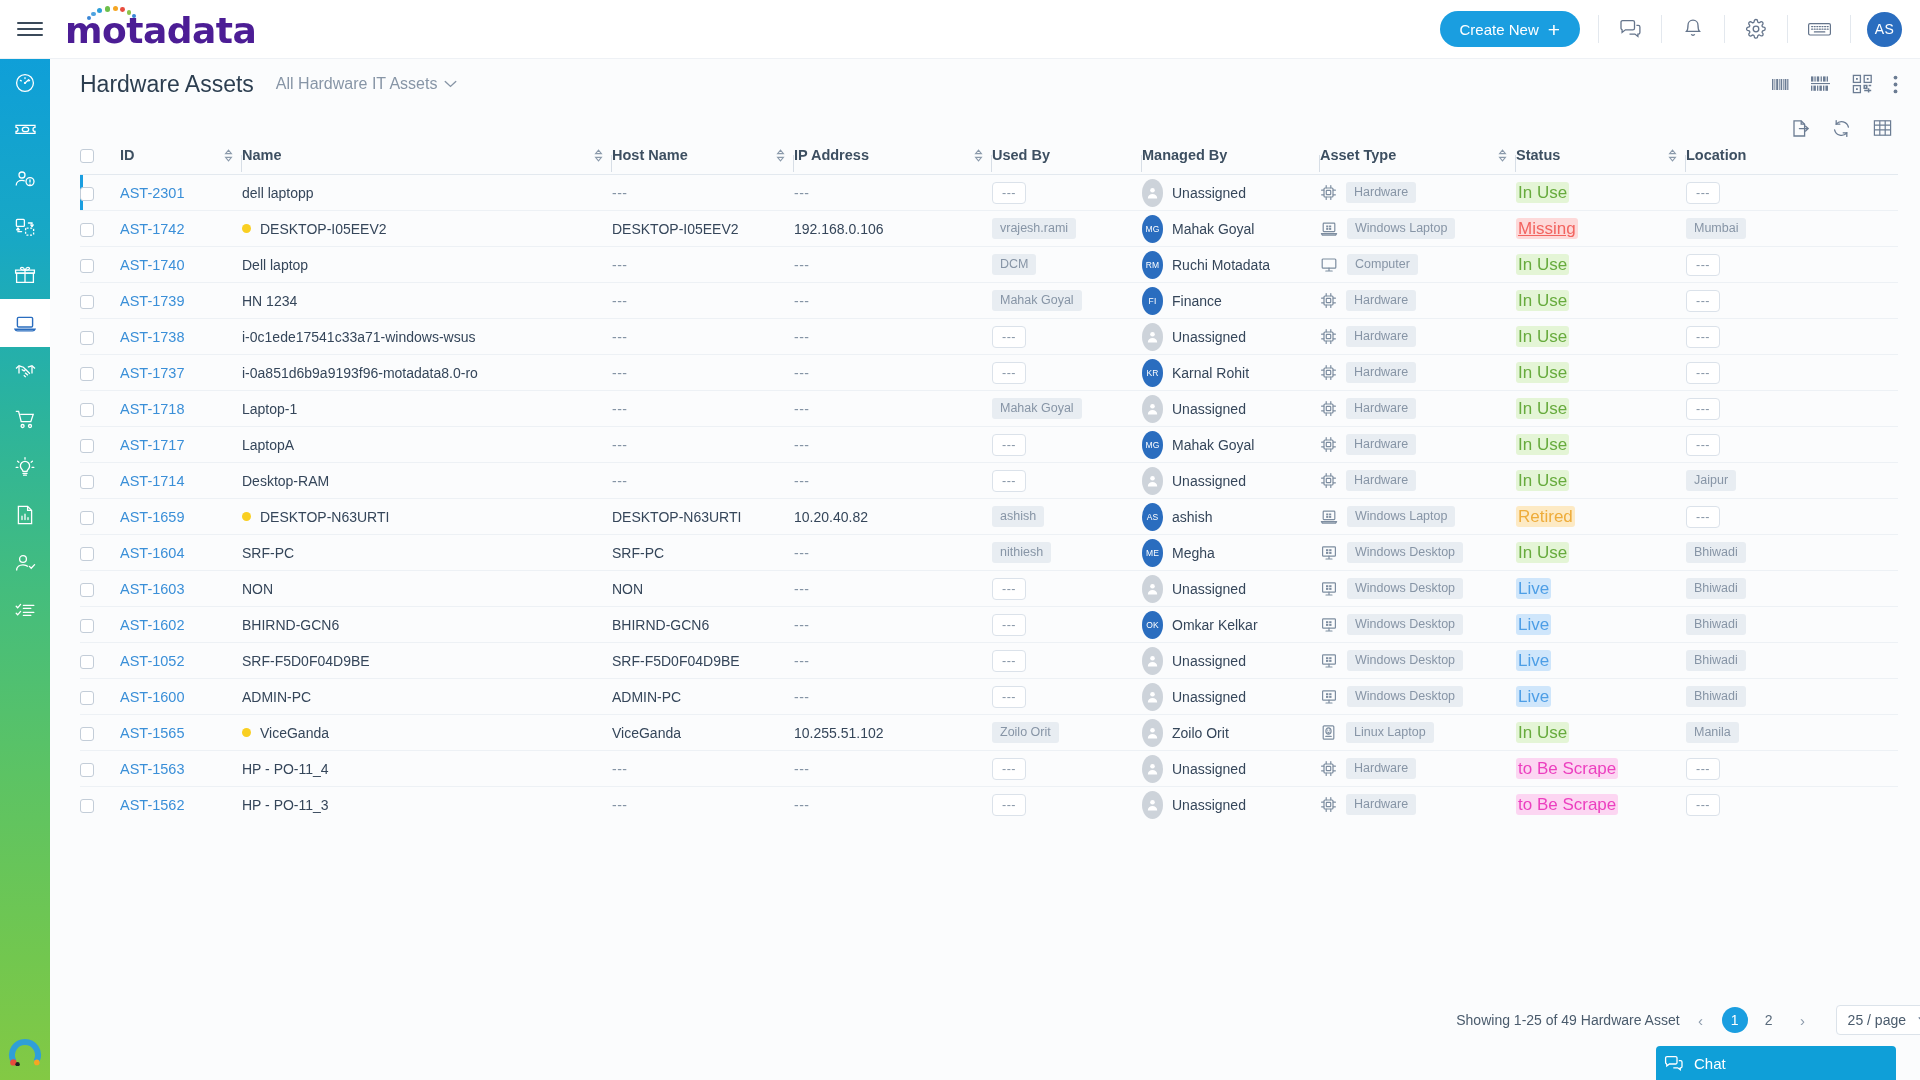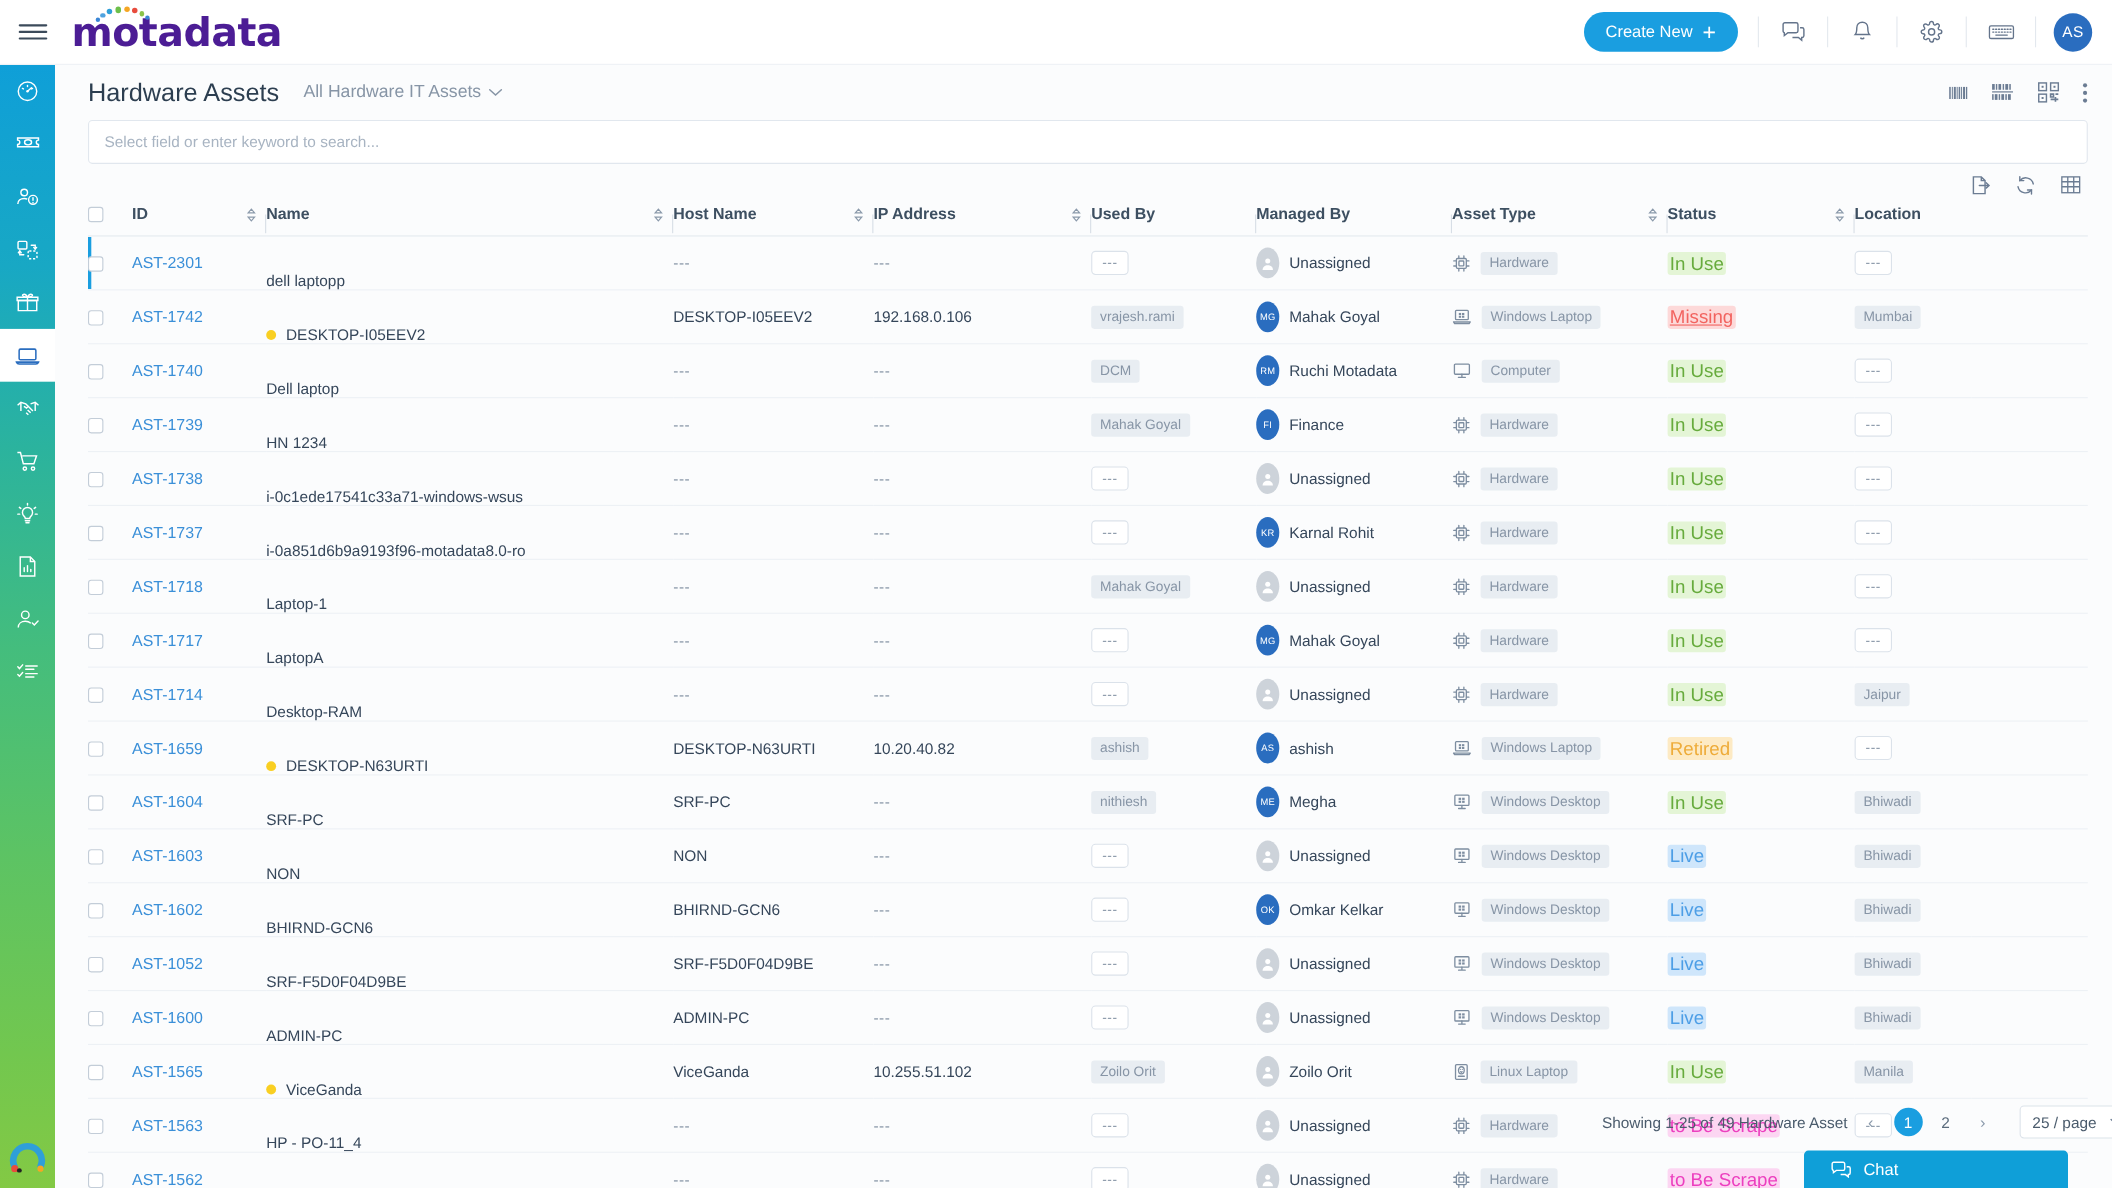--- a/index.html
+++ b/index.html
@@ -131,21 +131,21 @@
   .cb {
     width: 14px; height: 14px; border: 1px solid #c3cdd8; border-radius: 3px;
     background: #fff; display: inline-block; cursor: pointer; vertical-align: middle;
   }
   .idlink { color: #3a8fd8; cursor: pointer; font-size: 14.5px; }
   .dash { color: #8594a5; letter-spacing: .5px; }
   .dot-y {
     width: 9px; height: 9px; border-radius: 50%; background: #f9cf22;
     display: inline-block; margin-right: 9px; vertical-align: middle;
   }
-  .namecell { display: flex; align-items: center; margin-top: 32px; }
+  .namecell { display: flex; align-items: center; }
 
   .chip {
     display: inline-block; background: #e8edf2; color: #8795a6;
     border-radius: 3px; padding: 3px 8px; font-size: 12.5px; line-height: 15px;
   }
   .chip-empty {
     display: inline-block; border: 1px solid #dbe2ea; background: #fff; color: #8594a5;
     border-radius: 4px; padding: 2px 9px; font-size: 12.5px; line-height: 16px; letter-spacing:.5px;
   }
   .atype { display: flex; align-items: center; gap: 9px; }
@@ -179,23 +179,23 @@
     min-width: 26px; height: 26px; border-radius: 50%; display: flex; align-items: center;
     justify-content: center; font-size: 14px; color: #5a6b7c; cursor: pointer;
   }
   .pg-num.on { background: #1a9ee0; color: #fff; }
   .per-page {
     margin-left: 12px; border: 1px solid #dce3ea; border-radius: 4px; height: 30px;
     display: flex; align-items: center; gap: 12px; padding: 0 11px;
     font-size: 14px; color: #4a5b6c; cursor: pointer; background: #fff;
   }
   .chat-widget {
-    position: absolute; right: 40px; bottom: 0; width: 240px; height: 34px;
+    position: absolute; right: 24px; bottom: 0; width: 240px; height: 34px;
     background: #0f9fd8; color: #fff; border-radius: 4px 4px 0 0;
-    display: flex; align-items: center; gap: 10px; padding-left: 24px;
+    display: flex; align-items: center; gap: 10px; padding-left: 8px;
     font-size: 15px; cursor: pointer; z-index: 40;
   }
   svg { display: block; }
 </style>
 </head>
 <body>
 
 <div id="app">
 
   <div class="topbar">
@@ -437,25 +437,20 @@
         <div>
           <svg width="5" height="19" viewBox="0 0 5 19" fill="#6b7c93">
             <circle cx="2.5" cy="2.6" r="1.9"></circle>
               <circle cx="2.5" cy="9.5" r="1.9"></circle>
               <circle cx="2.5" cy="16.4" r="1.9"></circle>
           </svg>
         </div>
       </div>
     </div>
 
-    <div class="search-wrap">
-      <div class="search-box">
-        <input type="text" placeholder="Select field or enter keyword to search..." style="">
-      </div>
-    </div>
 
     <div class="table-tools">
       <div>
         <svg width="19" height="19" viewBox="0 0 19 19" fill="none" stroke="#6b7c93" stroke-width="1.3">
           <path d="M3 1.8h7.2l3.4 3.4v11.8H3z"></path>
             <path d="M10.2 1.8v3.4h3.4"></path>
           <path d="M8.4 9.6h8.6M14.6 7.2l2.6 2.4-2.6 2.4" stroke-linecap="round"></path>
         </svg>
       </div>
       <div>

